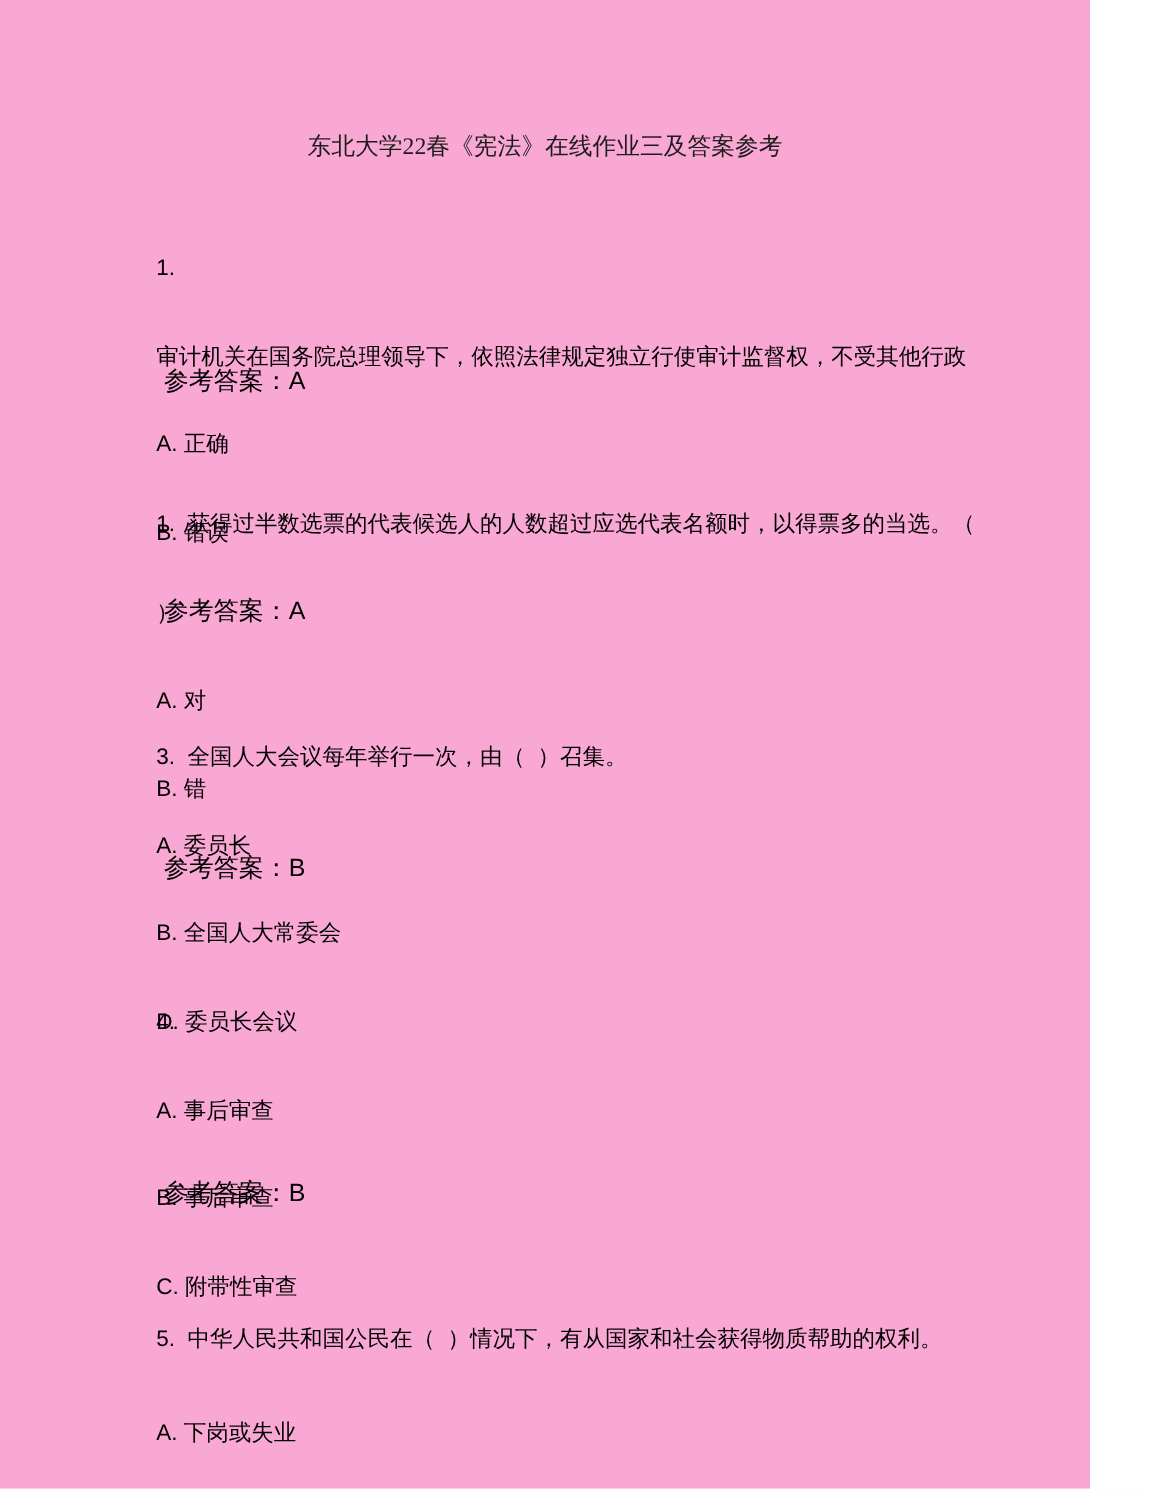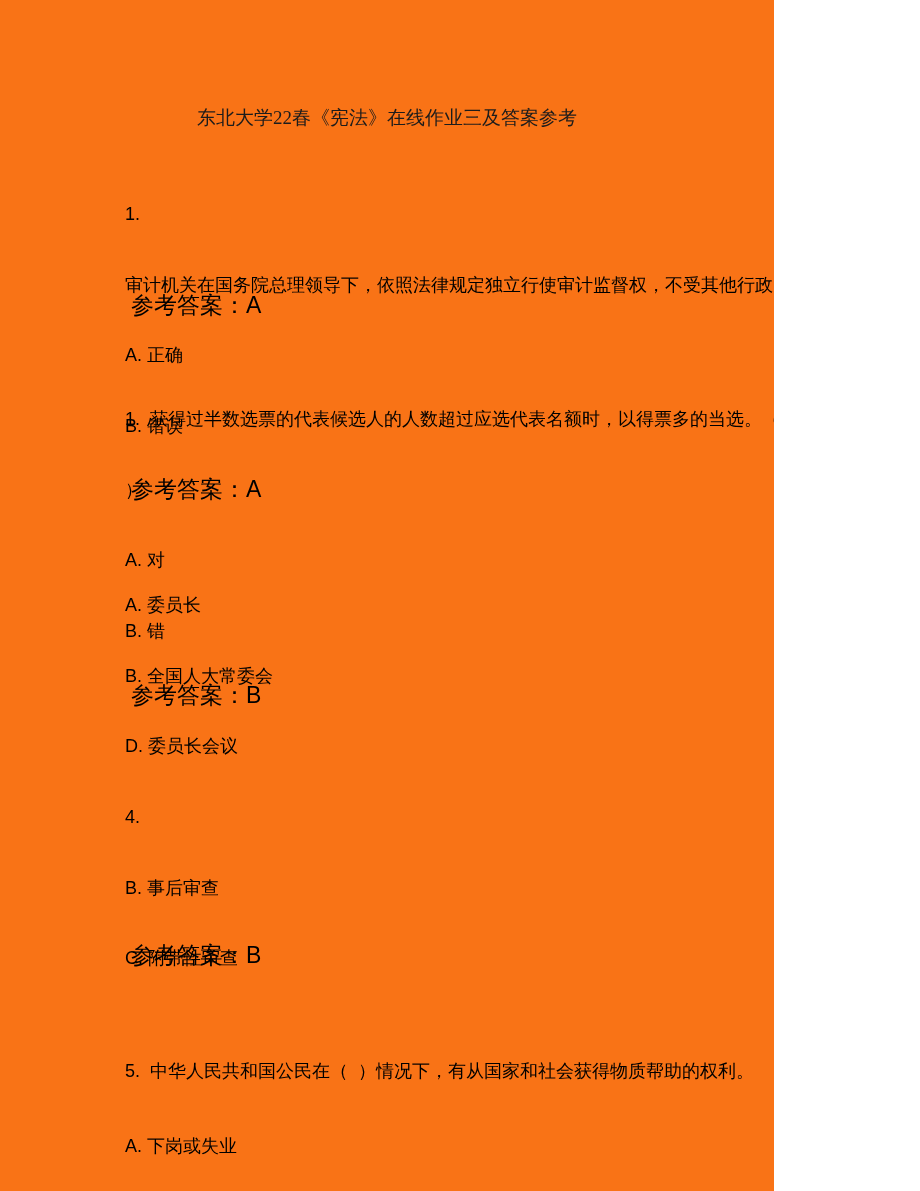--- a/index.html
+++ b/index.html
@@ -1,20 +1,20 @@
 <!DOCTYPE html>
 <html lang="zh"><head>
 <meta charset="utf-8">
 <style>
   html, body { margin: 0; padding: 0; background: #ffffff; }
   .page {
     position: relative;
-    width: 774px;
+    width: 872px;
     height: 1191px;
-    background: #f97316;
+    background: #f9a8d4;
     overflow: hidden;
     color: #000000;
     font-family: "Liberation Sans", "DejaVu Sans", sans-serif;
   }
   .title {
     position: absolute;
     top: 106px;
     left: 0;
     width: 100%;
     margin: 0;
@@ -32,21 +32,21 @@
     font-size: 18px;
     line-height: 23.5px;
     white-space: pre-wrap;
     color: #000000;
   }
   .q .ln { white-space: pre; }
   .q5 { line-height: 25px; }
   .ans {
     position: absolute;
     left: 131px;
-    font-size: 23px;
+    font-size: 20px;
     line-height: 23.5px;
     white-space: pre;
     color: #000000;
   }
   .q1 { top: 156px; }
   .a1 { top: 294px; }
   .q2 { top: 361px; }
   .a2 { top: 478px; }
   .q3 { top: 547px; }
   .a3 { top: 684px; }
@@ -71,28 +71,30 @@
 
   <section class="q q2">
     <div class="ln">1.  获得过半数选票的代表候选人的人数超过应选代表名额时，以得票多的当选。（</div>
     <div class="ln">）</div>
     <div class="ln">A. 对</div>
     <div class="ln">B. 错</div>
   </section>
   <div class="ans a2"><span>参考答案：</span><span>A</span></div>
 
   <section class="q q3">
+    <div class="ln">3.  全国人大会议每年举行一次，由（  ）召集。</div>
     <div class="ln">A. 委员长</div>
     <div class="ln">B. 全国人大常委会</div>
     <div class="ln">D. 委员长会议</div>
   </section>
   <div class="ans a3"><span>参考答案：</span><span>B</span></div>
 
   <section class="q q4">
     <div class="ln">4.</div>
+    <div class="ln">A. 事后审查</div>
     <div class="ln">B. 事后审查</div>
     <div class="ln">C. 附带性审查</div>
     
   </section>
   <div class="ans a4"><span>参考答案：</span><span>B</span></div>
 
   <section class="q q5">
     <div class="ln">5.  中华人民共和国公民在（  ）情况下，有从国家和社会获得物质帮助的权利。</div>
     <div class="ln">A. 下岗或失业</div>
     

